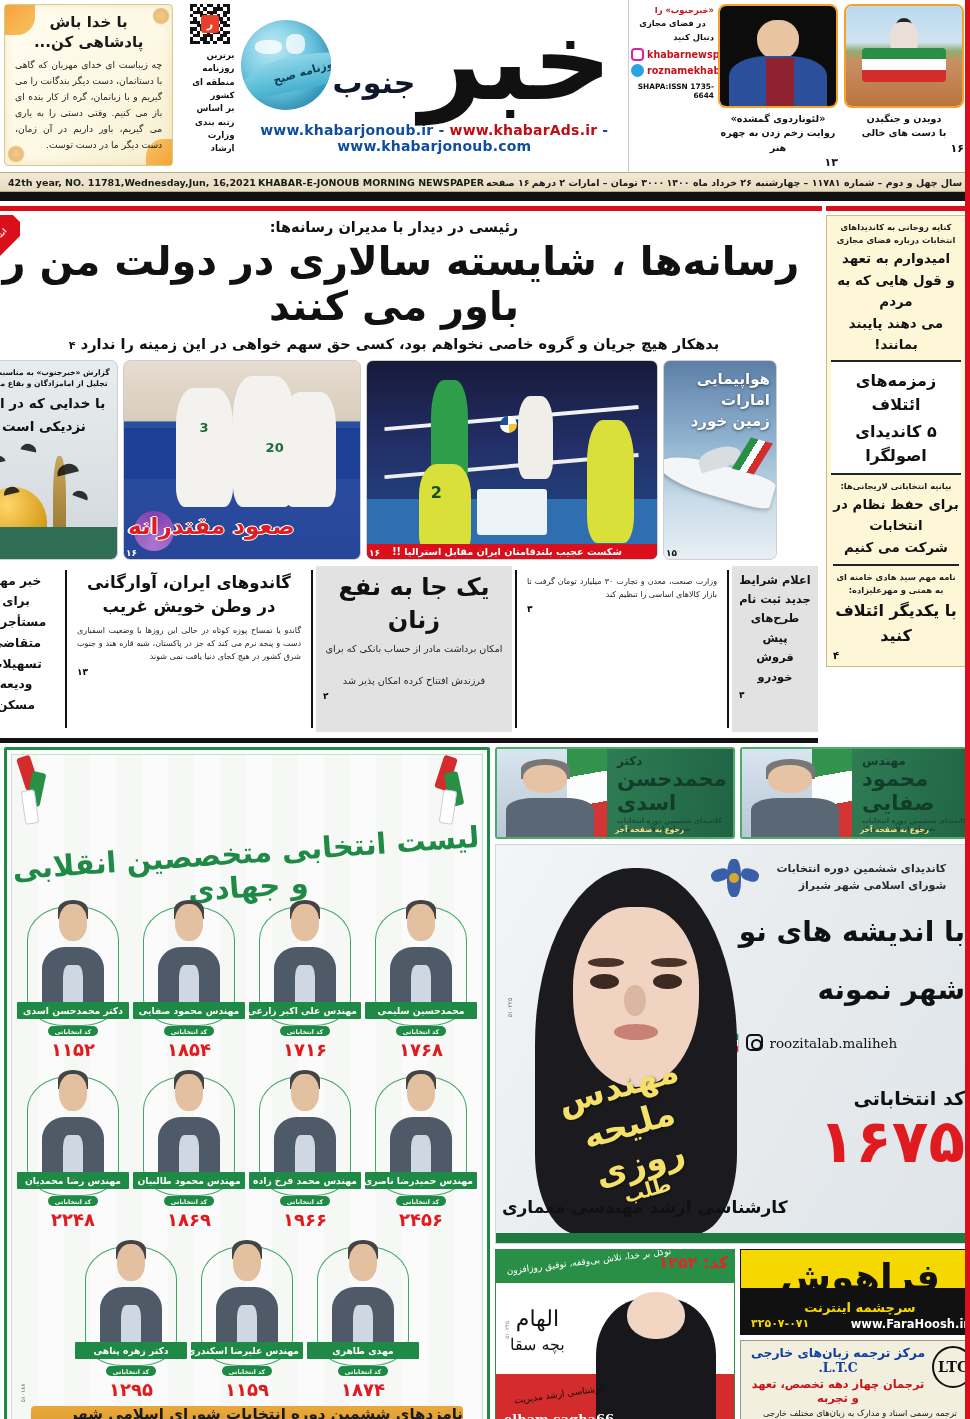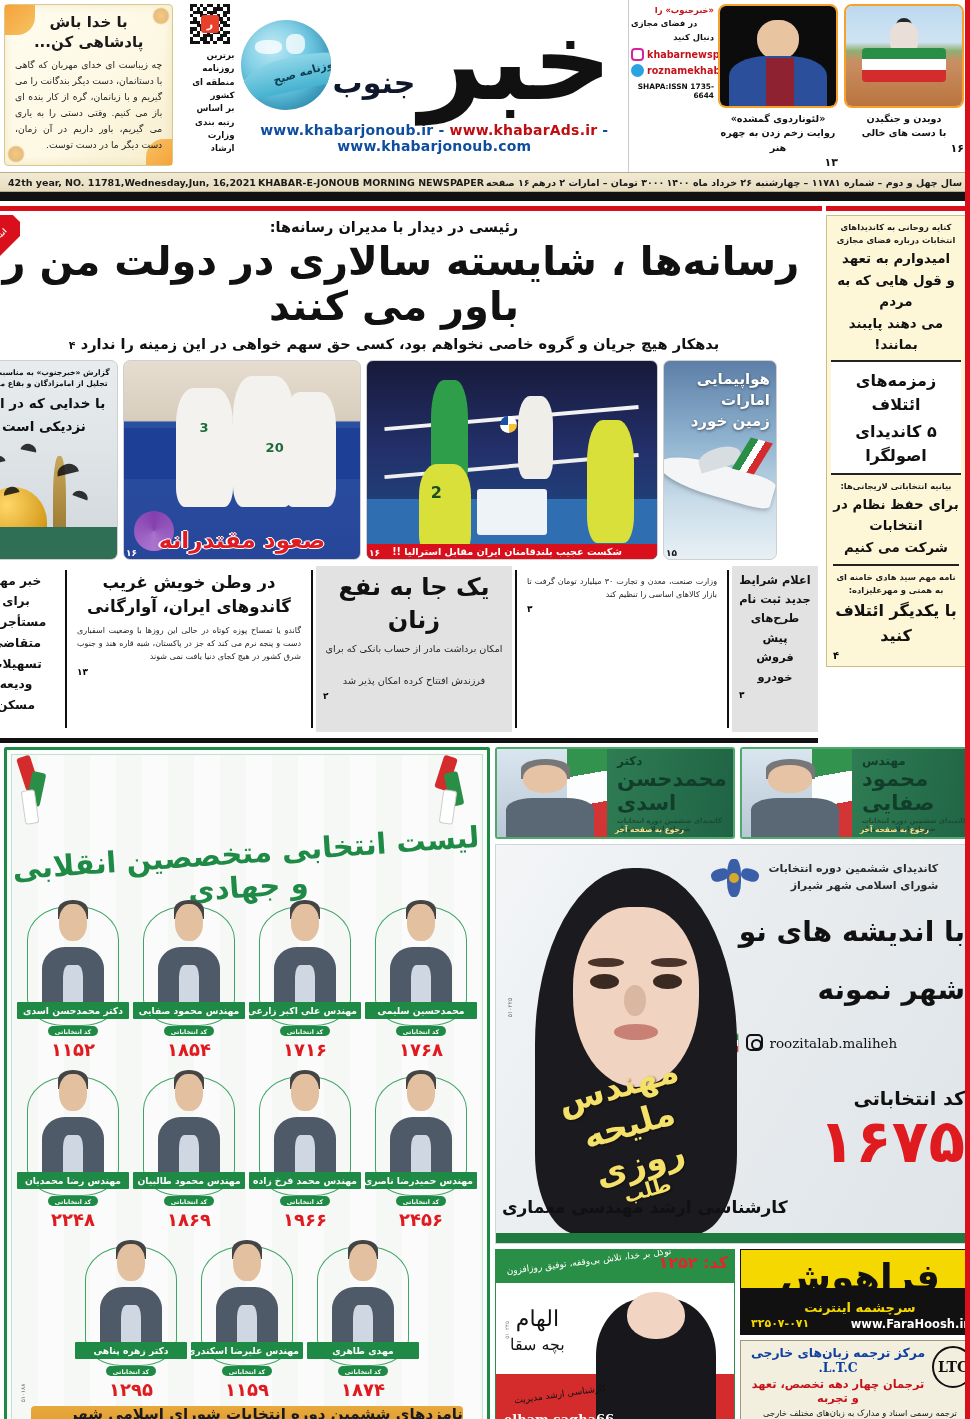--- a/index.html
+++ b/index.html
@@ -210,21 +210,21 @@
      background: conic-gradient(#fff 0 25%, #f7c335 0 50%, #fff 0 75%, #1b4fa0 0 100%); }
   .vb-board{ position:absolute; left:38%; bottom:12%; width:70px; height:46px; background:#eef3f8; border-radius:3px;}
 
   .ph-cel{ width:238px; height:200px; background: linear-gradient(#e6ddd0 0%, #d8cdbd 30%, #2b4fa0 31%, #27469a 100%); position:relative;}
   .cel-banner{ position:absolute; left:0; top:34%; width:100%; height:26%; background:#1e3f96;
      display:flex; align-items:center; justify-content:center;}
   .cel-banner span{ color:#fff; font-size:21px; font-weight:bold; direction:rtl; opacity:.95;}
   .cel-pl{ position:absolute; background:#f4f2ee; border-radius:30% 30% 16% 16%;}
   .cel-num{ position:absolute; color:#1d6b3a; font-weight:bold; font-size:13px;}
   .cel-cap{
-    position:absolute; right:4px; bottom:6px; left:4px; display:flex; align-items:center; justify-content:center;
+    position:absolute; right:4px; bottom:20px; left:4px; display:flex; align-items:center; justify-content:flex-end;
   }
   .cel-cap span{ color:#e11b22; font-size:23px; font-weight:bold; direction:rtl;
      text-shadow: -1px 0 #fff, 0 1px #fff, 1px 0 #fff, 0 -1px #fff, -2px 0 #fff;}
   .cel-swirl{ position:absolute; left:10px; bottom:8px; width:40px; height:40px; border-radius:50%;
      background: conic-gradient(from 0deg, #8e3fb0, #b979d4, #8e3fb0); opacity:.9;}
 
   
   .brief-row{ display:flex; flex-direction:row-reverse; padding: 6px 4px 0 4px; gap:0; border-top:0;}
   .brf{ direction:rtl; padding: 5px 7px 3px 7px; position:relative;}
   .brf-sep{ width:2px; background:#111; margin: 4px 3px;}
@@ -260,21 +260,21 @@
   .cb-code{ font-size:24px; font-weight:bold; color:#fff; letter-spacing:1px;}
   .cb-foot{ position:absolute; left:8px; bottom:3px; font-size:7.4px; font-weight:bold; color:#ffe08a;}
 
   
   .bigad{
     height: 400px; margin-top:5px; position:relative; overflow:hidden;
     background: linear-gradient(120deg,#f3f5f7 0%,#e8ecef 45%,#dfe4e8 100%);
     border:1px solid #cfd5da;
   }
   .bigad-left{ position:absolute; right:0; top:0; width:56%; height:100%; padding: 12px 14px 0 0; direction:rtl;}
-  .ba-emb{ display:flex; flex-direction:row-reverse; align-items:flex-start; gap:8px;}
+  .ba-emb{ display:flex; flex-direction:row-reverse; align-items:flex-start; gap:16px;}
   .ba-emblem{ width:52px; height:46px; flex:none; position:relative;}
   .ba-emblem i{ position:absolute; background:#3a5fa8; }
   .ba-emb-txt{ font-size:11px; font-weight:bold; color:#2b2b2b; line-height:1.6; text-align:right; padding-top:3px;}
   .ba-slogan{ font-size:28px; font-weight:bold; color:#111; text-align:right; line-height:1.5; margin-top:16px;}
   .ba-insta{ display:flex; flex-direction:row-reverse; align-items:center; gap:7px; margin-top:22px;}
   .ba-flagicon{ width:30px; height:20px; border-radius:2px; position:relative;
      background: linear-gradient(#2a8f46 0%,#2a8f46 33%,#fff 33%,#fff 66%,#d42c2c 66%,#d42c2c 100%); border:1px solid #bbb;}
   .ba-ig{ width:17px; height:17px; border:2px solid #111; border-radius:5px; position:relative;}
   .ba-ig::after{ content:""; position:absolute; left:3px; top:3px; width:7px; height:7px; border:2px solid #111; border-radius:50%;}
   .ba-ig-handle{ font-size:13.5px; color:#111; font-family:"DejaVu Serif","Liberation Serif",serif; direction:ltr;}
@@ -574,21 +574,21 @@
       </div>
       <div class="logo-urls">
         <span class="u1">www.khabarjonoub.ir</span><span> - </span><span class="u2">www.khabarAds.ir</span><span> - </span><span class="u3">www.khabarjonoub.com</span>
       </div>
     </div>
 
     <div style="width:88px;padding:4px 2px 0 2px;border-left:1px solid #ccc;">
       <div style="font-size:8.4px;font-weight:bold;color:#c4131a;text-align:right;direction:rtl;line-height:1.6;">
         <span>«خبرجنوب» را</span>
       </div>
-      <div style="font-size:8.4px;font-weight:bold;color:#111;text-align:left;direction:rtl;line-height:1.6;">
+      <div style="font-size:8.4px;font-weight:bold;color:#111;text-align:center;direction:rtl;line-height:1.6;">
         <span>در فضای مجازی</span>
       </div>
       <div style="font-size:8.4px;font-weight:bold;color:#111;text-align:right;direction:rtl;line-height:1.6;">
         <span>دنبال کنید</span>
       </div>
       <div style="display:flex;flex-direction:row-reverse;align-items:center;gap:3px;margin-top:4px;">
         <span style="width:13px;height:13px;border:2px solid #d6249f;border-radius:4px;display:inline-block;position:relative;flex:none;"></span>
         <span style="font-size:9.6px;font-weight:bold;color:#c4131a;">khabarnewspaper</span>
       </div>
       <div style="display:flex;flex-direction:row-reverse;align-items:center;gap:3px;margin-top:3px;">
@@ -762,22 +762,22 @@
           <div class="brf-head-sm">خبر مهم برای</div>
           <div class="brf-head-sm">مستأجران</div>
           <div class="brf-head-sm">متقاضی</div>
           <div class="brf-head-sm">تسهیلات ودیعه</div>
           <div class="brf-head-sm">مسکن</div>
           <div class="brf-pg">۳</div>
         </div>
         <div class="brf-sep"></div>
 
         <div class="brf" style="width:238px;">
+          <div class="brf-head">گاندوهای ایران، آوارگانی</div>
           <div class="brf-head">در وطن خویش غریب</div>
-          <div class="brf-head">گاندوهای ایران، آوارگانی</div>
           <div class="brf-body">گاندو یا تمساح پوزه کوتاه در حالی این روزها با وضعیت اسفباری دست و پنجه نرم می کند که جز در پاکستان، شبه قاره هند و جنوب شرق کشور در هیچ کجای دنیا یافت نمی شوند</div>
           <div class="brf-pg">۱۳</div>
         </div>
         <div class="brf-sep"></div>
 
         <div class="brf brf-gray" style="width:196px;">
           <div class="brf-head-xl">یک جا به نفع زنان</div>
           <div class="brf-body" style="font-size:9.6px;text-align:center;">امکان برداشت مادر از حساب بانکی که برای</div>
           <div class="brf-body" style="font-size:9.6px;text-align:center;margin-top:16px;">فرزندش افتتاح کرده امکان پذیر شد</div>
           <div class="brf-pg">۲</div>

